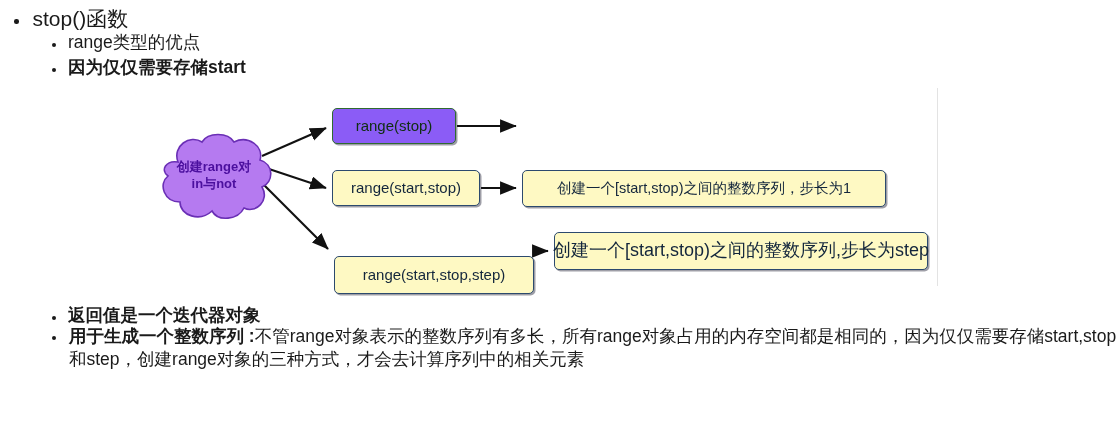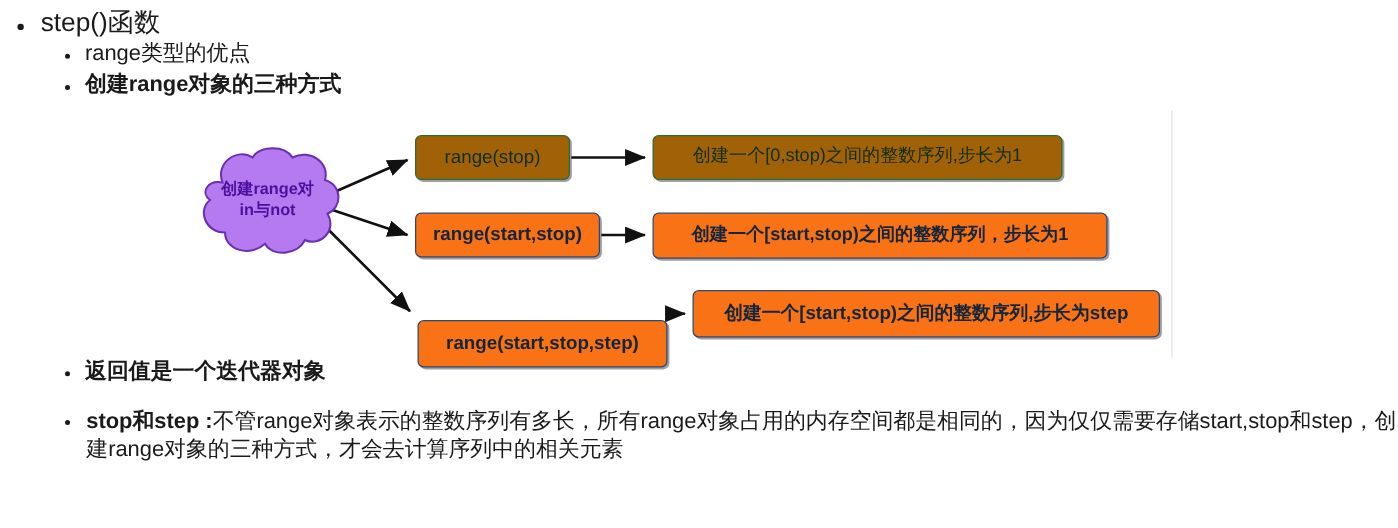--- a/index.html
+++ b/index.html
@@ -82,45 +82,44 @@
     display: flex;
     align-items: center;
     justify-content: center;
     border-radius: 5px;
     font-size: 15px;
     line-height: 1.2;
     white-space: nowrap;
     box-shadow: 1.5px 1.5px 0 rgba(40,40,60,0.45);
   }
   .green {
-    background: #a16207;
+    background: #8b5cf6;
     border: 1.4px solid #2f6b2f;
     color: #0f2e10;
   }
   .blue {
-    background: #f97316;
+    background: #fef9c3;
     border: 1.4px solid #2c4a6e;
     color: #13263c;
-    font-weight: bold;
   }
   .node .cn { letter-spacing: 0px; }
 
   
   #n-stop      { left: 220px; top: 20px;  width: 124px; height: 36px; }
   #n-startstop { left: 220px; top: 82px;  width: 148px; height: 36px; }
   #n-3arg      { left: 222px; top: 144px; width: 200px; height: 38px; margin-top: 24px; }
 
   #d-stop      { left: 410px; top: 20px;  width: 328px; height: 36px; font-size: 14.5px; }
   #d-startstop { left: 410px; top: 82px;  width: 364px; height: 37px; font-size: 14.5px; align-items: center; }
-  #d-3arg      { left: 442px; top: 144px; width: 374px; height: 38px; font-size: 15px; text-align: center; }
+  #d-3arg      { left: 442px; top: 144px; width: 374px; height: 38px; font-size: 18px; text-align: center; }
 
   
   #cloud {
     position: absolute;
-    left: 40px; top: 28px;
+    left: 40px; top: 44px;
     width: 124px; height: 88px;
   }
   #cloud .cloud-label {
     position: absolute;
     left: 0; top: 0; width: 124px; height: 88px;
     display: flex; flex-direction: column;
     align-items: center; justify-content: center;
     font-size: 13px;
     font-weight: bold;
     color: #4b0f9e;
@@ -129,31 +128,31 @@
     pointer-events: none;
   }
 </style>
 </head>
 <body>
 
 <div class="slide">
 
   <div class="bullet-row lvl1" style="top:6px;">
     <span class="dot"></span>
-    <span class="btext">step()函数</span>
+    <span class="btext">stop()函数</span>
   </div>
 
   <div class="bullet-row lvl2" style="top:32px;">
     <span class="dot"></span>
     <span class="btext">range类型的优点</span>
   </div>
 
   <div class="bullet-row lvl2" style="top:57px;">
     <span class="dot"></span>
-    <span class="btext b-bold">创建range对象的三种方式</span>
+    <span class="btext b-bold">因为仅仅需要存储start</span>
   </div>
 
   <div id="diagram">
     <div class="rule"></div>
 
     <svg width="826" height="198" viewBox="0 0 826 198">
       <defs>
         <marker id="ah" markerWidth="9" markerHeight="9" refX="7.6" refY="3.2" orient="auto" markerUnits="strokeWidth">
           <path d="M0,0 L8,3.2 L0,6.4 z" fill="#111111"></path>
         </marker>
@@ -190,35 +189,32 @@
     <div class="node green" id="n-stop">
       <span>range(stop)</span>
     </div>
     <div class="node blue" id="n-startstop">
       <span>range(start,stop)</span>
     </div>
     <div class="node blue" id="n-3arg">
       <span>range(start,stop,step)</span>
     </div>
 
-    <div class="node green" id="d-stop">
-      <span class="cn">创建一个[0,stop)之间的整数序列,步长为1</span>
-    </div>
     <div class="node blue" id="d-startstop">
       <span class="cn">创建一个[start,stop)之间的整数序列，步长为1</span>
     </div>
     <div class="node blue" id="d-3arg">
       <span class="cn">创建一个[start,stop)之间的整数序列,步长为step</span>
     </div>
   </div>
 
-  <div class="bullet-row lvl2" style="top:286px;">
+  <div class="bullet-row lvl2" style="top:305px;">
     <span class="dot"></span>
     <span class="btext b-bold">返回值是一个迭代器对象</span>
   </div>
 
   <div class="bullet-wrap" style="top:325px;">
     <span class="dot"></span>
-    <span class="btext"><span class="b-bold">stop和step :</span><span>不管range对象表示的整数序列有多长，所有range对象占用的内存空间都是相同的，因为仅仅需要存储start,stop和step，创建range对象的三种方式，才会去计算序列中的相关元素</span></span>
+    <span class="btext"><span class="b-bold">用于生成一个整数序列 :</span><span>不管range对象表示的整数序列有多长，所有range对象占用的内存空间都是相同的，因为仅仅需要存储start,stop和step，创建range对象的三种方式，才会去计算序列中的相关元素</span></span>
   </div>
 
 
 </div>
 
 </body></html>

